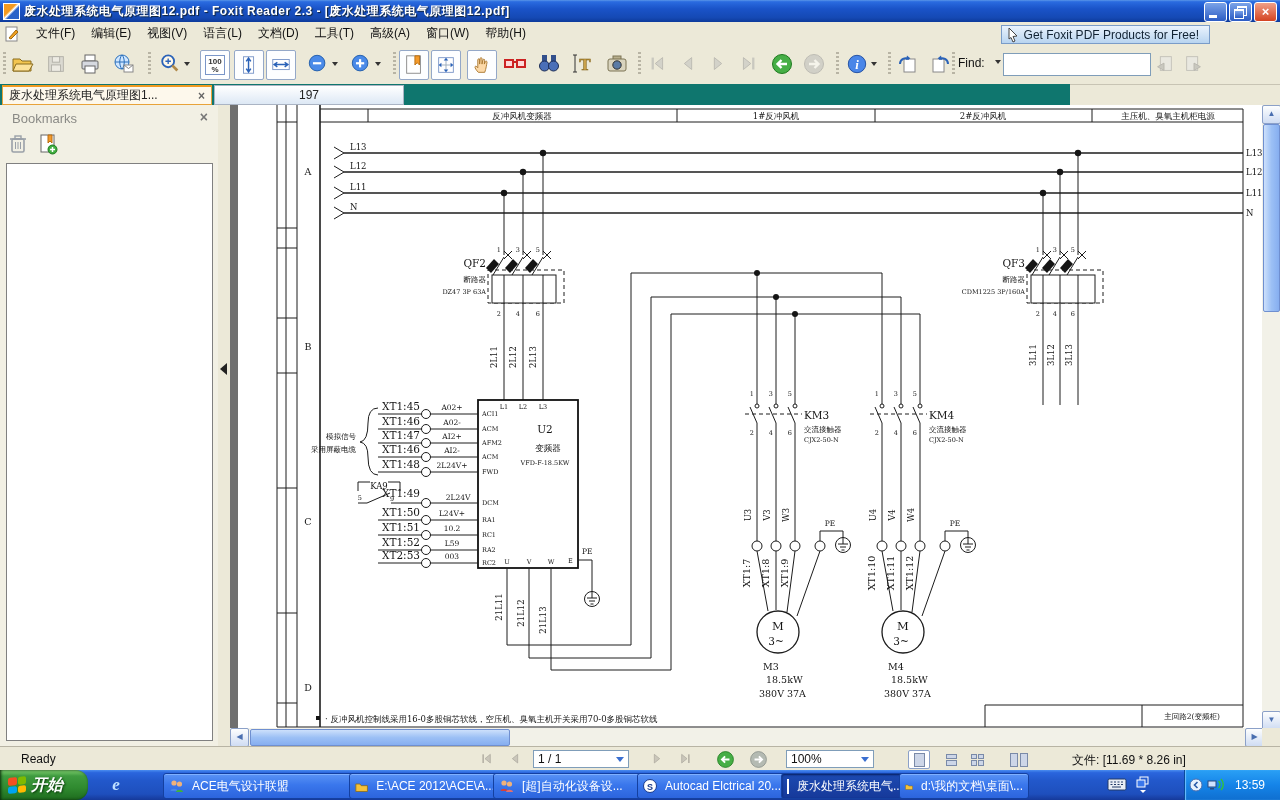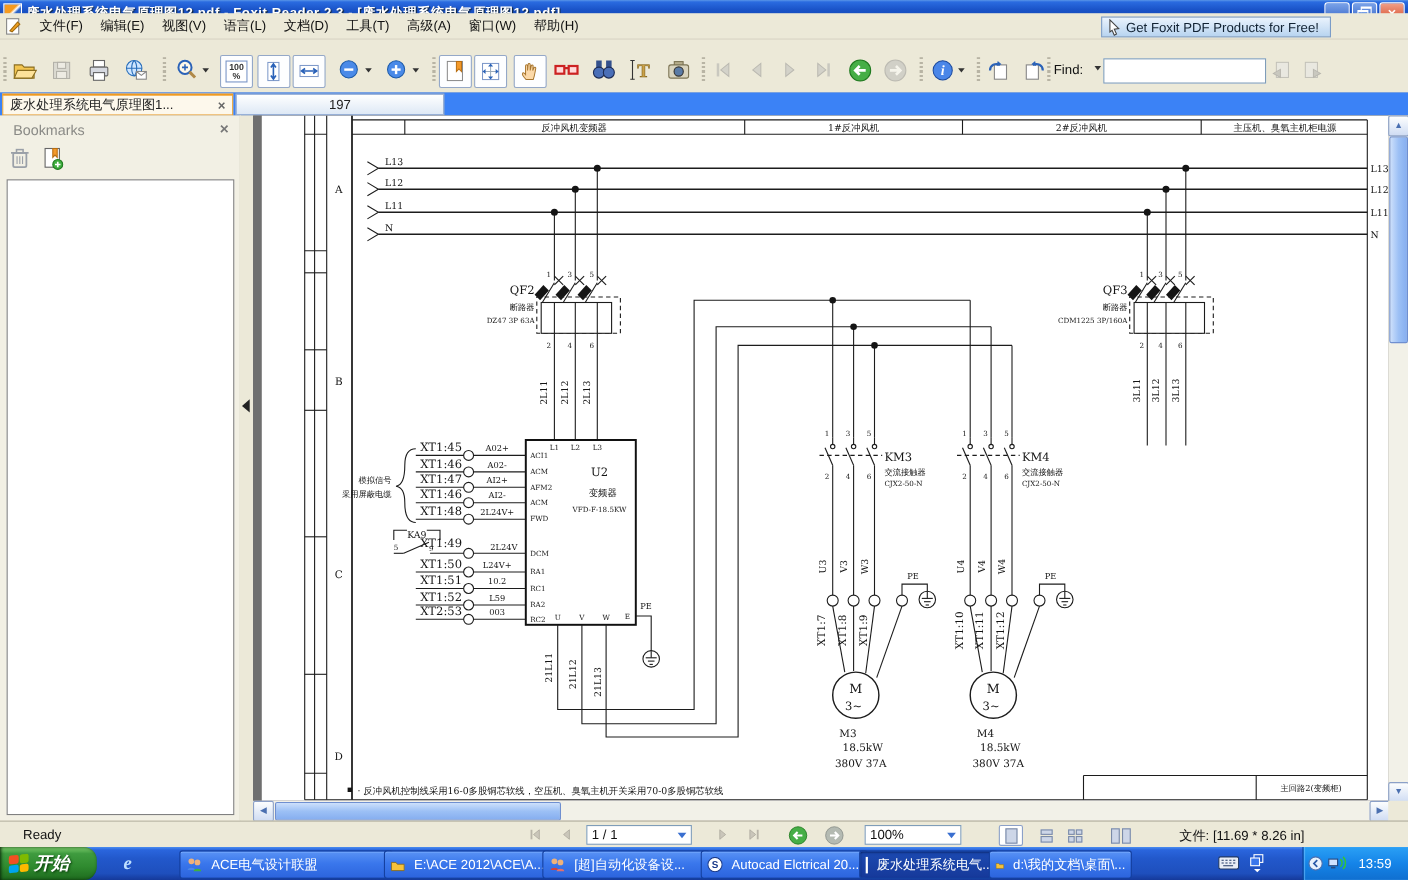--- a/index.html
+++ b/index.html
@@ -17,21 +17,21 @@
   .wbtns{position:absolute;right:3px;top:2px;display:flex;gap:2px;}
   .wbtn{width:21px;height:18px;border:1px solid #fff;border-radius:3px;color:#fff;
     background:linear-gradient(180deg,#7ba3e8,#2c5cc4);position:relative;}
   .wbtn.close{background:linear-gradient(180deg,#f0a088,#d44321);}
   .wbtn .mingl{position:absolute;left:4px;bottom:3px;width:8px;height:3px;background:#fff;}
   .wbtn .r1{position:absolute;left:7px;top:3px;width:8px;height:7px;border:1px solid #fff;border-top-width:2px;}
   .wbtn .r2{position:absolute;left:4px;top:6px;width:8px;height:7px;border:1px solid #fff;border-top-width:2px;background:linear-gradient(180deg,#7ba3e8,#2c5cc4);}
   .wbtn .x{position:absolute;left:0;top:0;width:100%;height:100%;font:bold 13px/17px "Liberation Sans",sans-serif;text-align:center;}
 
   
-  .menubar{position:absolute;left:0;top:12px;width:1280px;height:23px;background:#ece9d8;
+  .menubar{position:absolute;left:0;top:22px;width:1280px;height:23px;background:#ece9d8;
     border-bottom:1px solid #d8d4c4;display:flex;align-items:center;font-size:12px;color:#111;}
   .menuicon{width:16px;height:16px;margin:0 8px 0 4px;}
   .mitem{padding:3px 8px;}
   .promo{position:absolute;right:70px;top:3px;height:17px;padding:0 10px 0 22px;
     background:linear-gradient(180deg,#eaf3fd,#b8d4f0);border:1px solid #7a9cc8;
     font-size:12px;color:#123;display:flex;align-items:center;}
   .promo svg{position:absolute;left:4px;top:1px;}
 
   
   .toolbar{position:absolute;left:0;top:45px;width:1280px;height:39px;background:#ece9d8;
@@ -44,21 +44,21 @@
   .tbtn.disabled{opacity:.5;filter:grayscale(1);}
   .dd{width:0;height:0;border-left:3px solid transparent;border-right:3px solid transparent;
     border-top:4px solid #333;margin-left:3px;}
   .b100{font:bold 8px/8px "Liberation Sans",sans-serif;color:#333;text-align:center;
     border:1px solid #7a96c8;background:#fff;width:20px;height:20px;padding-top:2px;box-sizing:border-box;}
   .findlbl{position:absolute;left:958px;top:11px;font-size:12px;color:#111;}
   .findbox{position:absolute;left:1003px;top:8px;width:142px;height:19px;background:#fff;
     border:1px solid #7f9db9;}
 
   
-  .tabbar{position:absolute;left:0;top:84px;width:1280px;height:21px;background:#3b82f6;
+  .tabbar{position:absolute;left:0;top:84px;width:1070px;height:21px;background:#0f766e;
     border-bottom:1px solid #b8b4a4;}
   .tab1{position:absolute;left:2px;top:1px;width:210px;height:20px;background:#fdf8ec;
     border:1px solid #e8a33a;border-top:2px solid #f09a20;box-sizing:border-box;
     font-size:12px;color:#222;display:flex;align-items:center;padding:0 6px;}
   .tab1 .x{margin-left:auto;color:#666;font:bold 12px/12px "Liberation Sans",sans-serif;}
   .tab2{position:absolute;left:214px;top:1px;width:190px;height:20px;background:linear-gradient(180deg,#ffffff,#dde8f5);
     border:1px solid #aab4c4;box-sizing:border-box;font-size:12px;color:#222;
     display:flex;align-items:center;justify-content:center;}
 
   

